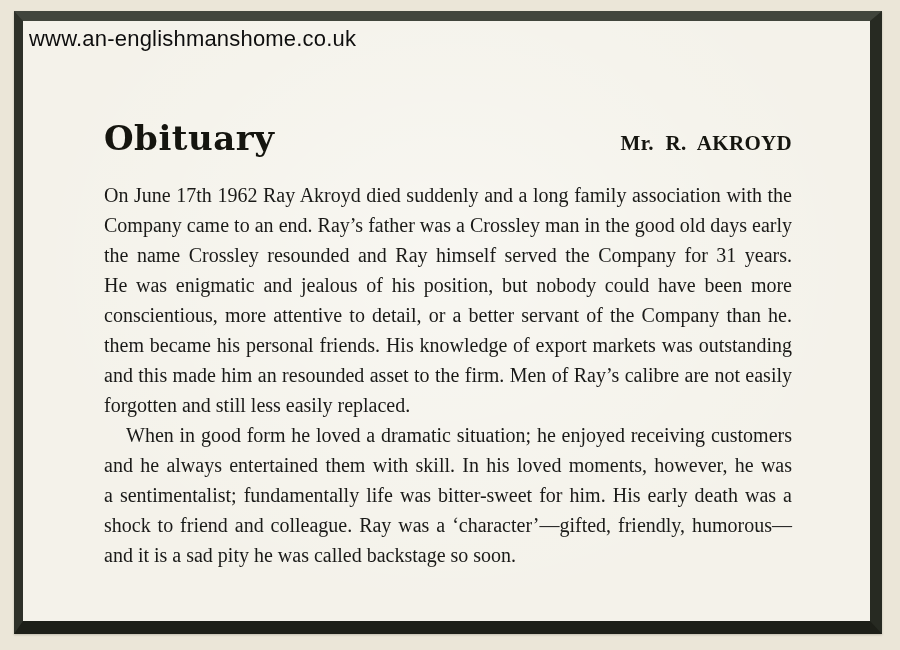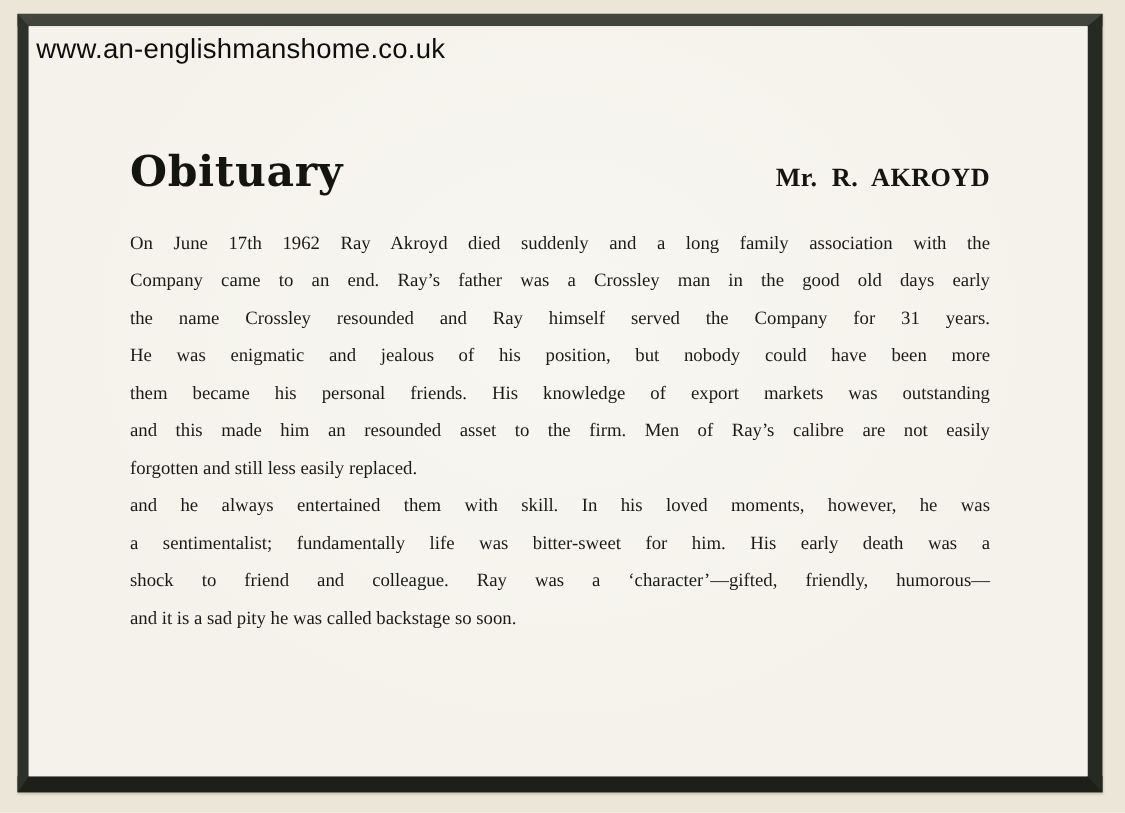--- a/index.html
+++ b/index.html
@@ -82,21 +82,21 @@
   .byline {
     font-family: "Liberation Serif", serif;
     font-weight: bold;
     font-size: 21px;
     word-spacing: 6px;
     letter-spacing: 0.3px;
     color: #15150f;
   }
   .body-text {
     margin-top: 23px;
-    font-size: 15px;
+    font-size: 20px;
     line-height: 30px;
     color: var(--text);
   }
   .line {
     text-align: justify;
     text-align-last: justify;
     white-space: normal;
   }
   .line.last {
     text-align: left;
@@ -116,23 +116,25 @@
       <div class="content">
         <div class="header">
           <h1 class="title">Obituary</h1>
           <div class="byline">Mr. R. AKROYD</div>
         </div>
         <div class="body-text">
             <div class="line">On June 17th 1962 Ray Akroyd died suddenly and a long family association with the</div>
             <div class="line">Company came to an end. Ray’s father was a Crossley man in the good old days early</div>
             <div class="line">the name Crossley resounded and Ray himself served the Company for 31 years.</div>
             <div class="line">He was enigmatic and jealous of his position, but nobody could have been more</div>
+            <div class="line">conscientious, more attentive to detail, or a better servant of the Company than he.</div>
             <div class="line">them became his personal friends. His knowledge of export markets was outstanding</div>
             <div class="line">and this made him an resounded asset to the firm. Men of Ray’s calibre are not easily</div>
             <div class="line last">forgotten and still less easily replaced.</div>
+            <div class="line indent">When in good form he loved a dramatic situation; he enjoyed receiving customers</div>
             <div class="line">and he always entertained them with skill. In his loved moments, however, he was</div>
             <div class="line">a sentimentalist; fundamentally life was bitter-sweet for him. His early death was a</div>
             <div class="line">shock to friend and colleague. Ray was a ‘character’—gifted, friendly, humorous—</div>
             <div class="line last">and it is a sad pity he was called backstage so soon.</div>
           </div>
       </div>
     </div>
   </div>
 </div>
 

